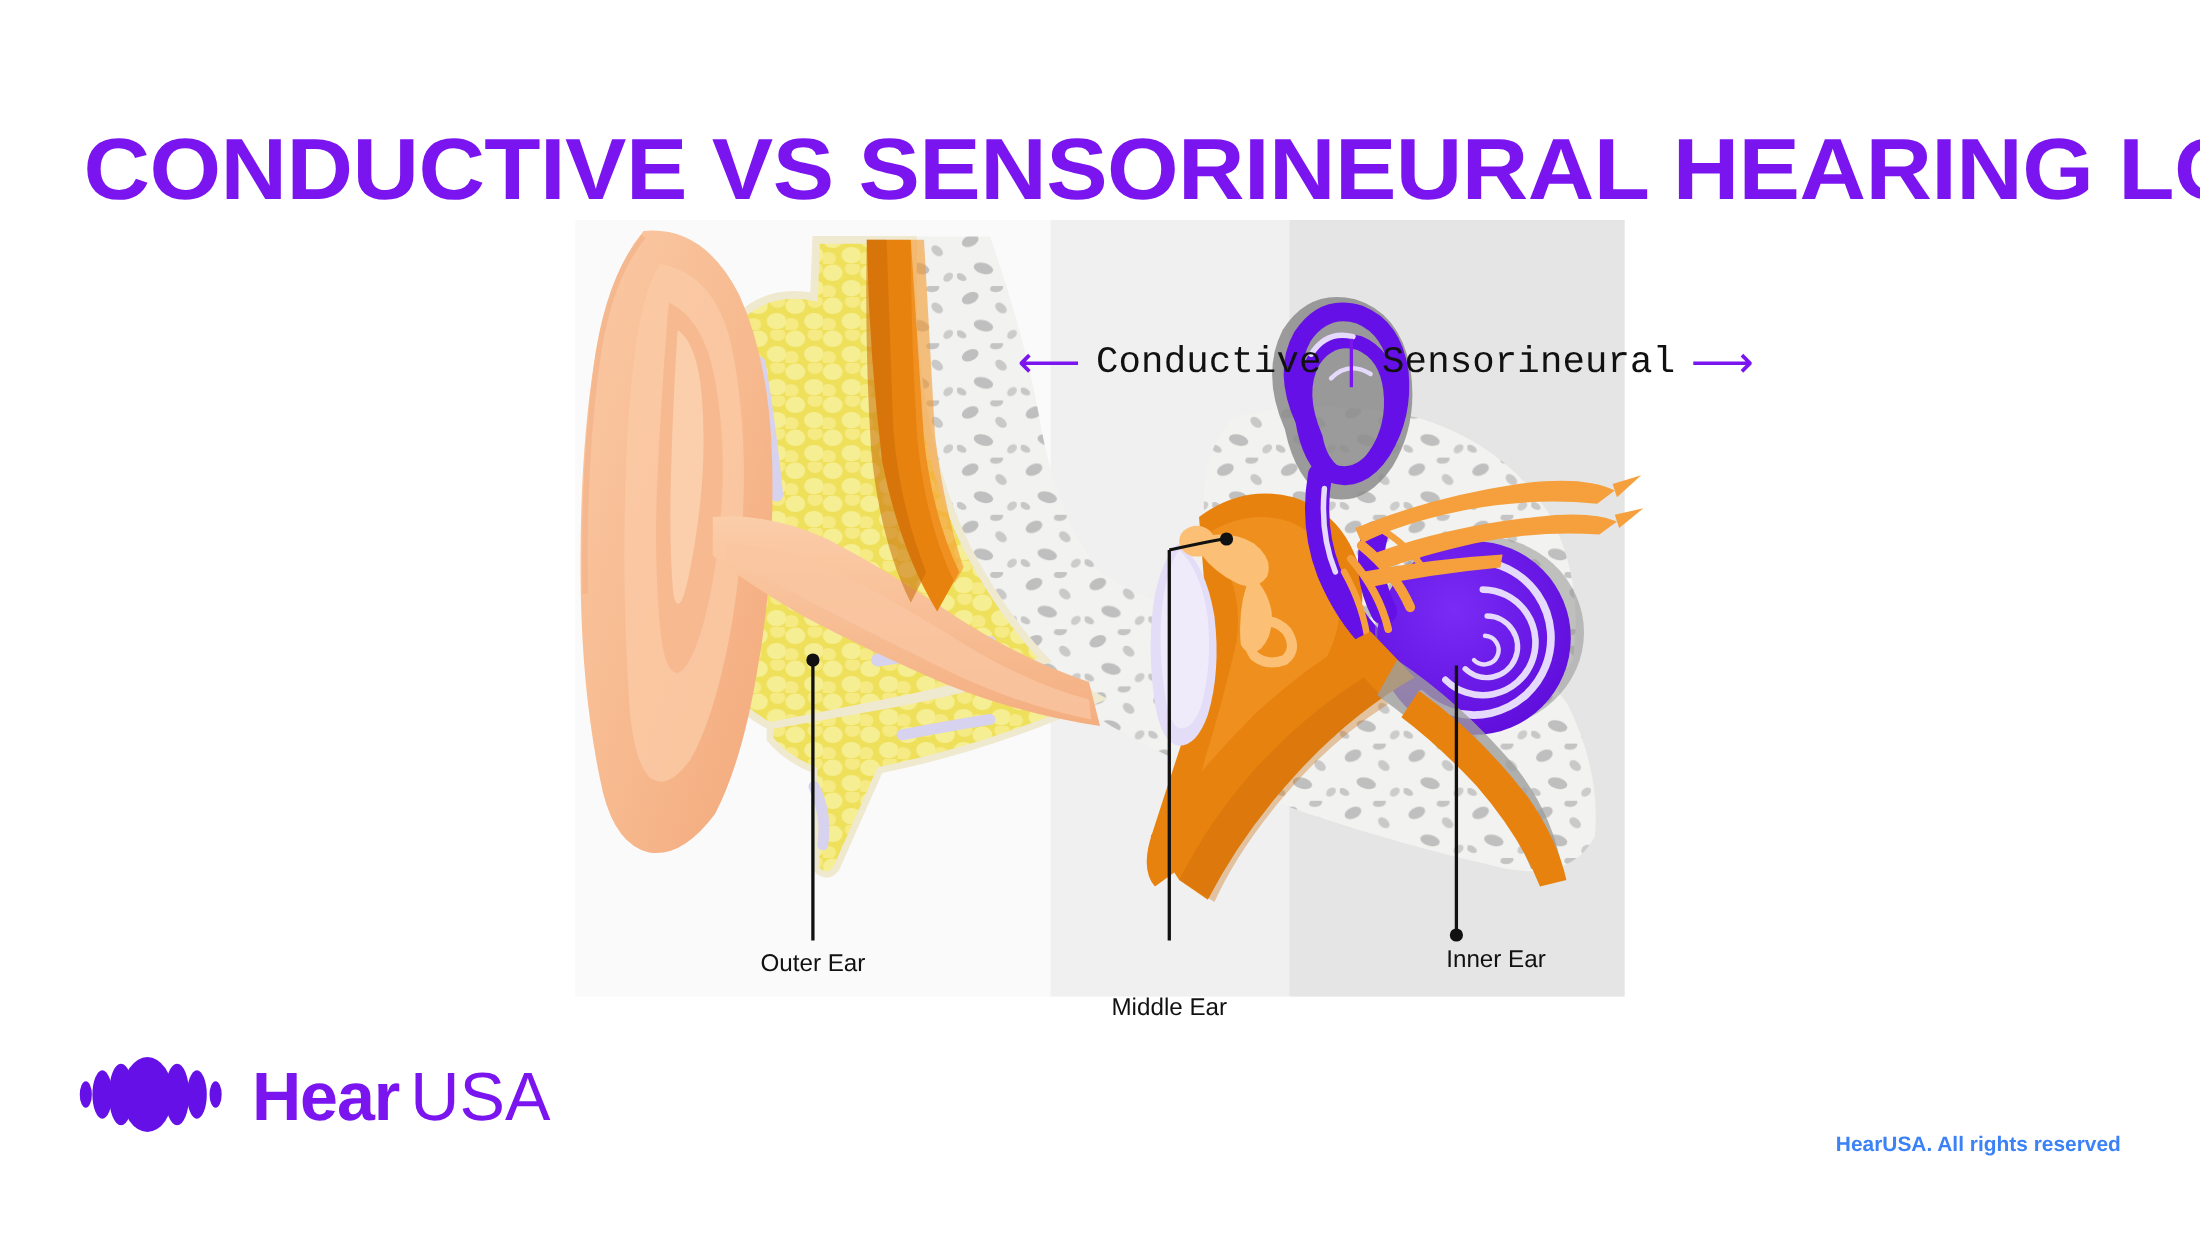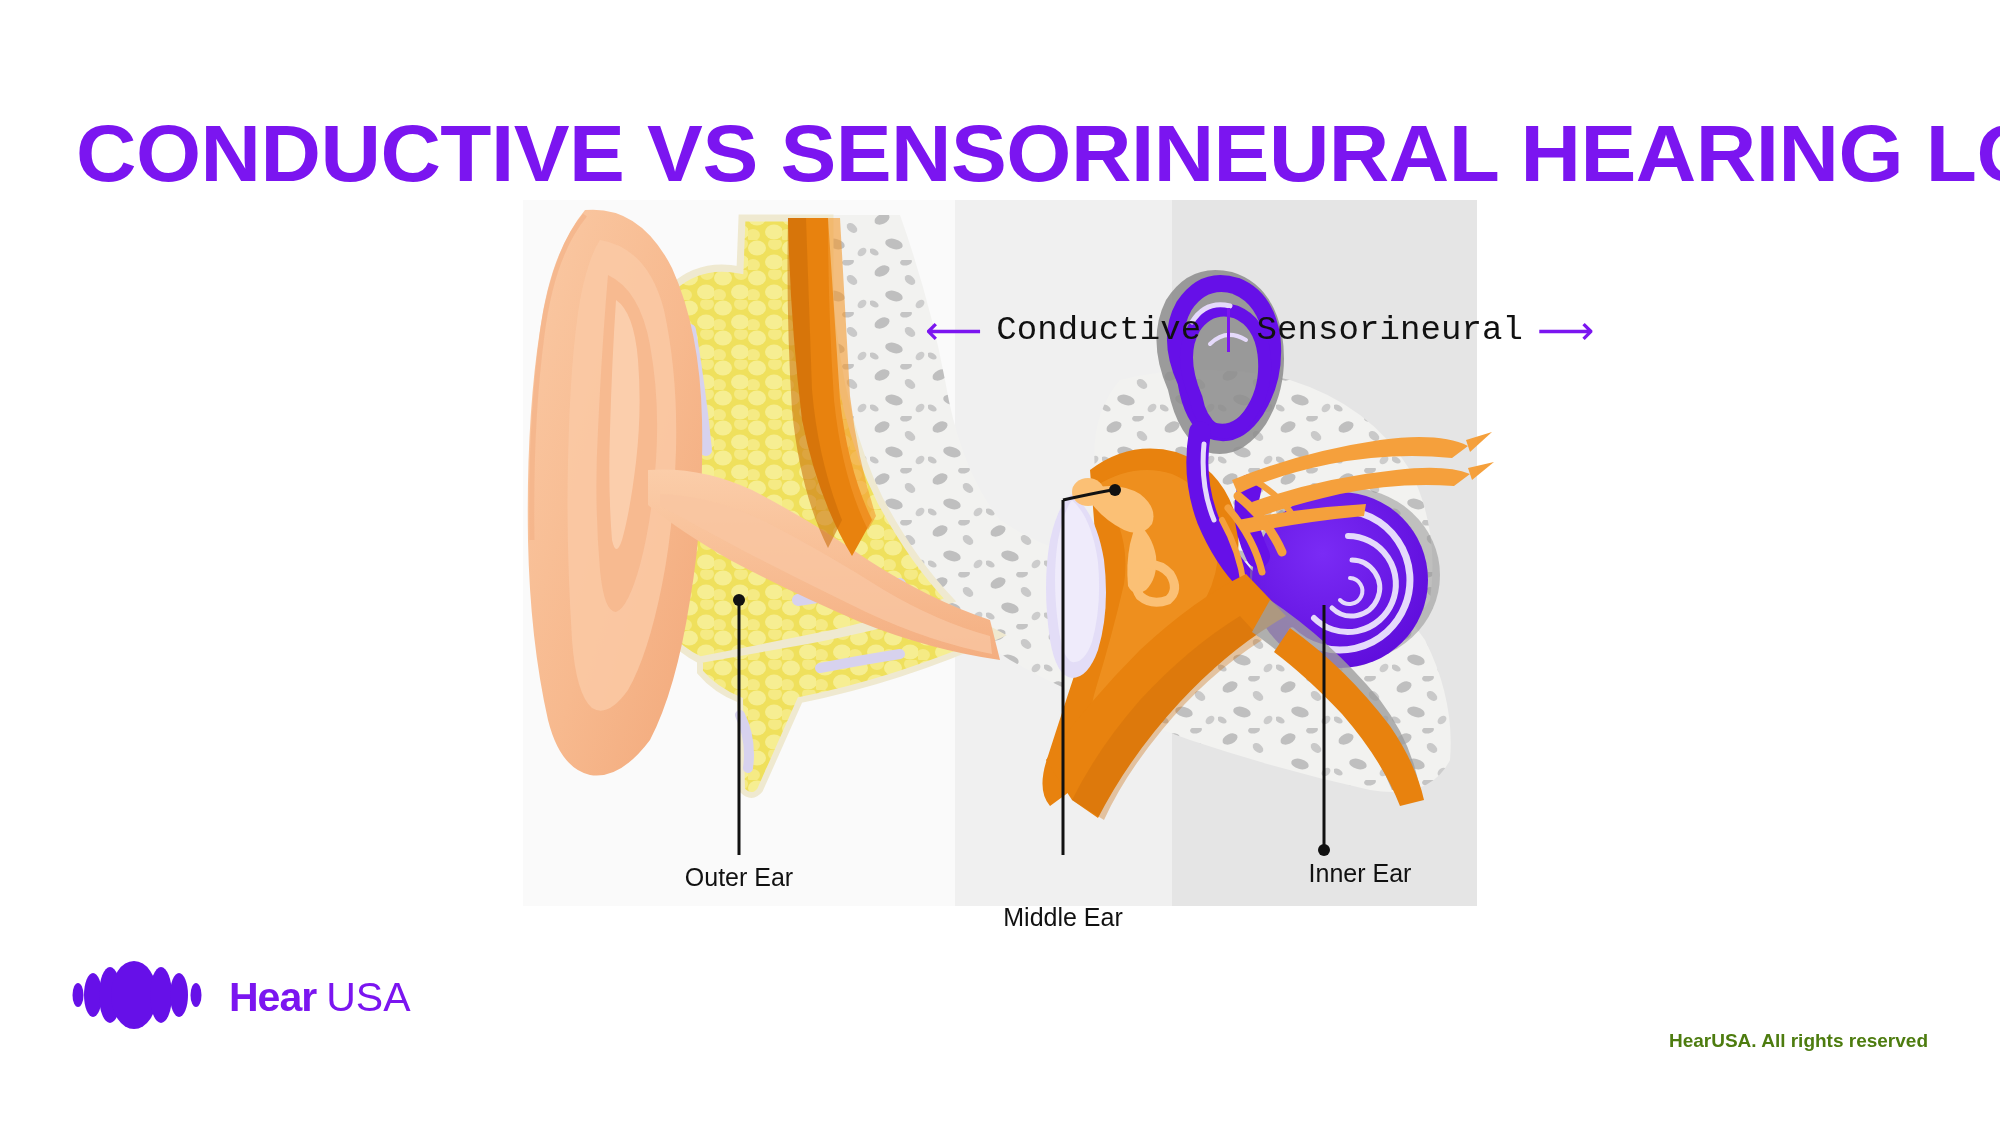--- a/index.html
+++ b/index.html
@@ -31,21 +31,21 @@
     position:absolute;
     left:0;top:0;width:2000px;height:1126px;
     pointer-events:none;
   }
   #diagram svg{display:block;}
 
   
   .zone-label{
     position:absolute;
     font-family:"Liberation Sans", sans-serif;
-    font-size:25px;
+    font-size:22px;
     color:#111111;
     white-space:nowrap;
     transform:translateX(-50%);
   }
   #zone-label-outer{left:739px;top:863px;}
   #zone-label-middle{left:1063px;top:903px;}
   #zone-label-inner{left:1324px;top:859px;margin-left:36px;}
 
   
   #legend{
@@ -65,32 +65,32 @@
   }
   #legend .lbl{letter-spacing:0.1px;font-family:Liberation Mono, monospace;}
 
   
   #logo{
     position:absolute;left:72px;top:960px;
     display:flex;align-items:center;gap:22px;
   }
   #logo .wordmark{
     font-family:"Liberation Sans", sans-serif;
-    font-size:41px;color:#7B15F0;white-space:nowrap;
+    font-size:62px;color:#7B15F0;white-space:nowrap;
     line-height:1;
   }
   #logo .wordmark .hear{font-weight:bold;letter-spacing:-1px;}
   #logo .wordmark .usa{font-weight:normal;letter-spacing:0px;margin-left:10px;}
 
   
   #copyright{
     position:absolute;right:72px;top:1030px;
     font-family:"Liberation Sans", sans-serif;
     font-size:19px;font-weight:bold;
-    color:#4d7c0f;white-space:nowrap;
+    color:#3b82f6;white-space:nowrap;
   }
 </style>
 </head>
 <body>
 
 <div class="page">
 
   <h1 id="page-title">CONDUCTIVE VS SENSORINEURAL HEARING LOSS</h1>
 
   <div id="diagram">

